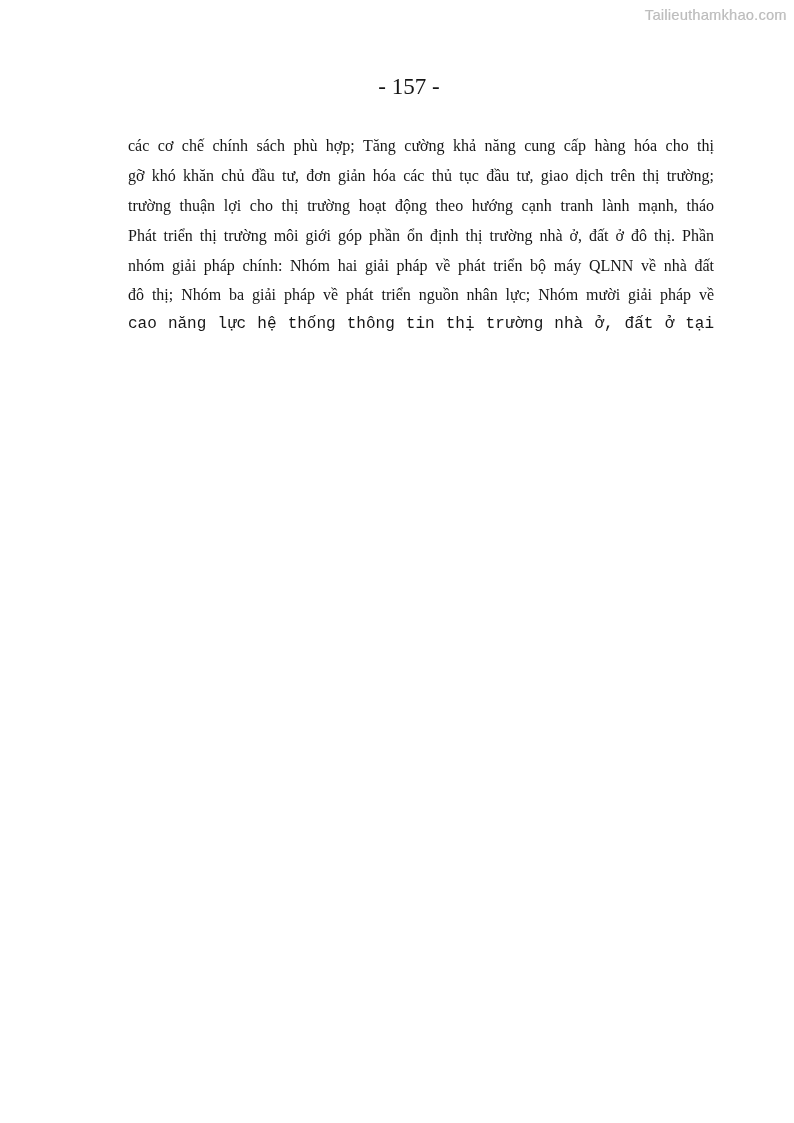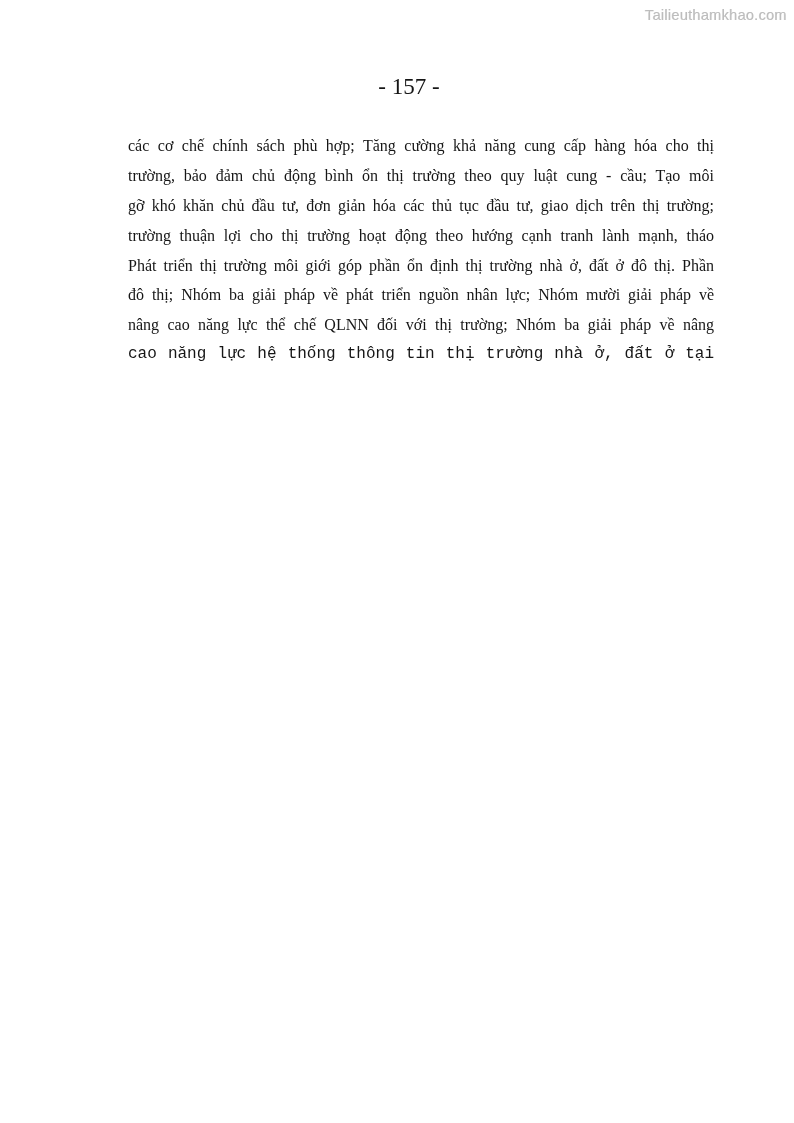--- a/index.html
+++ b/index.html
@@ -60,21 +60,20 @@
 </head>
 <body>
 
 <div class="page">
   <div class="watermark">Tailieuthamkhao.com</div>
 
   <div class="page-number">- 157 -</div>
 
   <div class="body-text">
       <div class="para-line">các cơ chế chính sách phù hợp; Tăng cường khả năng cung cấp hàng hóa cho thị</div>
-      <div class="para-line">trường, bảo đảm chủ động bình ổn thị trường theo quy luật cung - cầu; Tạo môi</div>
       <div class="para-line">gỡ khó khăn chủ đầu tư, đơn giản hóa các thủ tục đầu tư, giao dịch trên thị trường;</div>
       <div class="para-line">trường thuận lợi cho thị trường hoạt động theo hướng cạnh tranh lành mạnh, tháo</div>
       <div class="para-line">Phát triển thị trường môi giới góp phần ổn định thị trường nhà ở, đất ở đô thị. Phần</div>
+      <div class="para-line">nhóm giải pháp chính: Nhóm hai giải pháp về phát triển bộ máy QLNN về nhà đất</div>
       <div class="para-line">đô thị; Nhóm ba giải pháp về phát triển nguồn nhân lực; Nhóm mười giải pháp về</div>
-      <div class="para-line">nâng cao năng lực thể chế QLNN đối với thị trường; Nhóm ba giải pháp về nâng</div>
       <div class="para-line">cao năng lực hệ thống thông tin thị trường nhà ở, đất ở tại Hà Nội.</div>
     </div>
 </div>
 
 </body></html>

